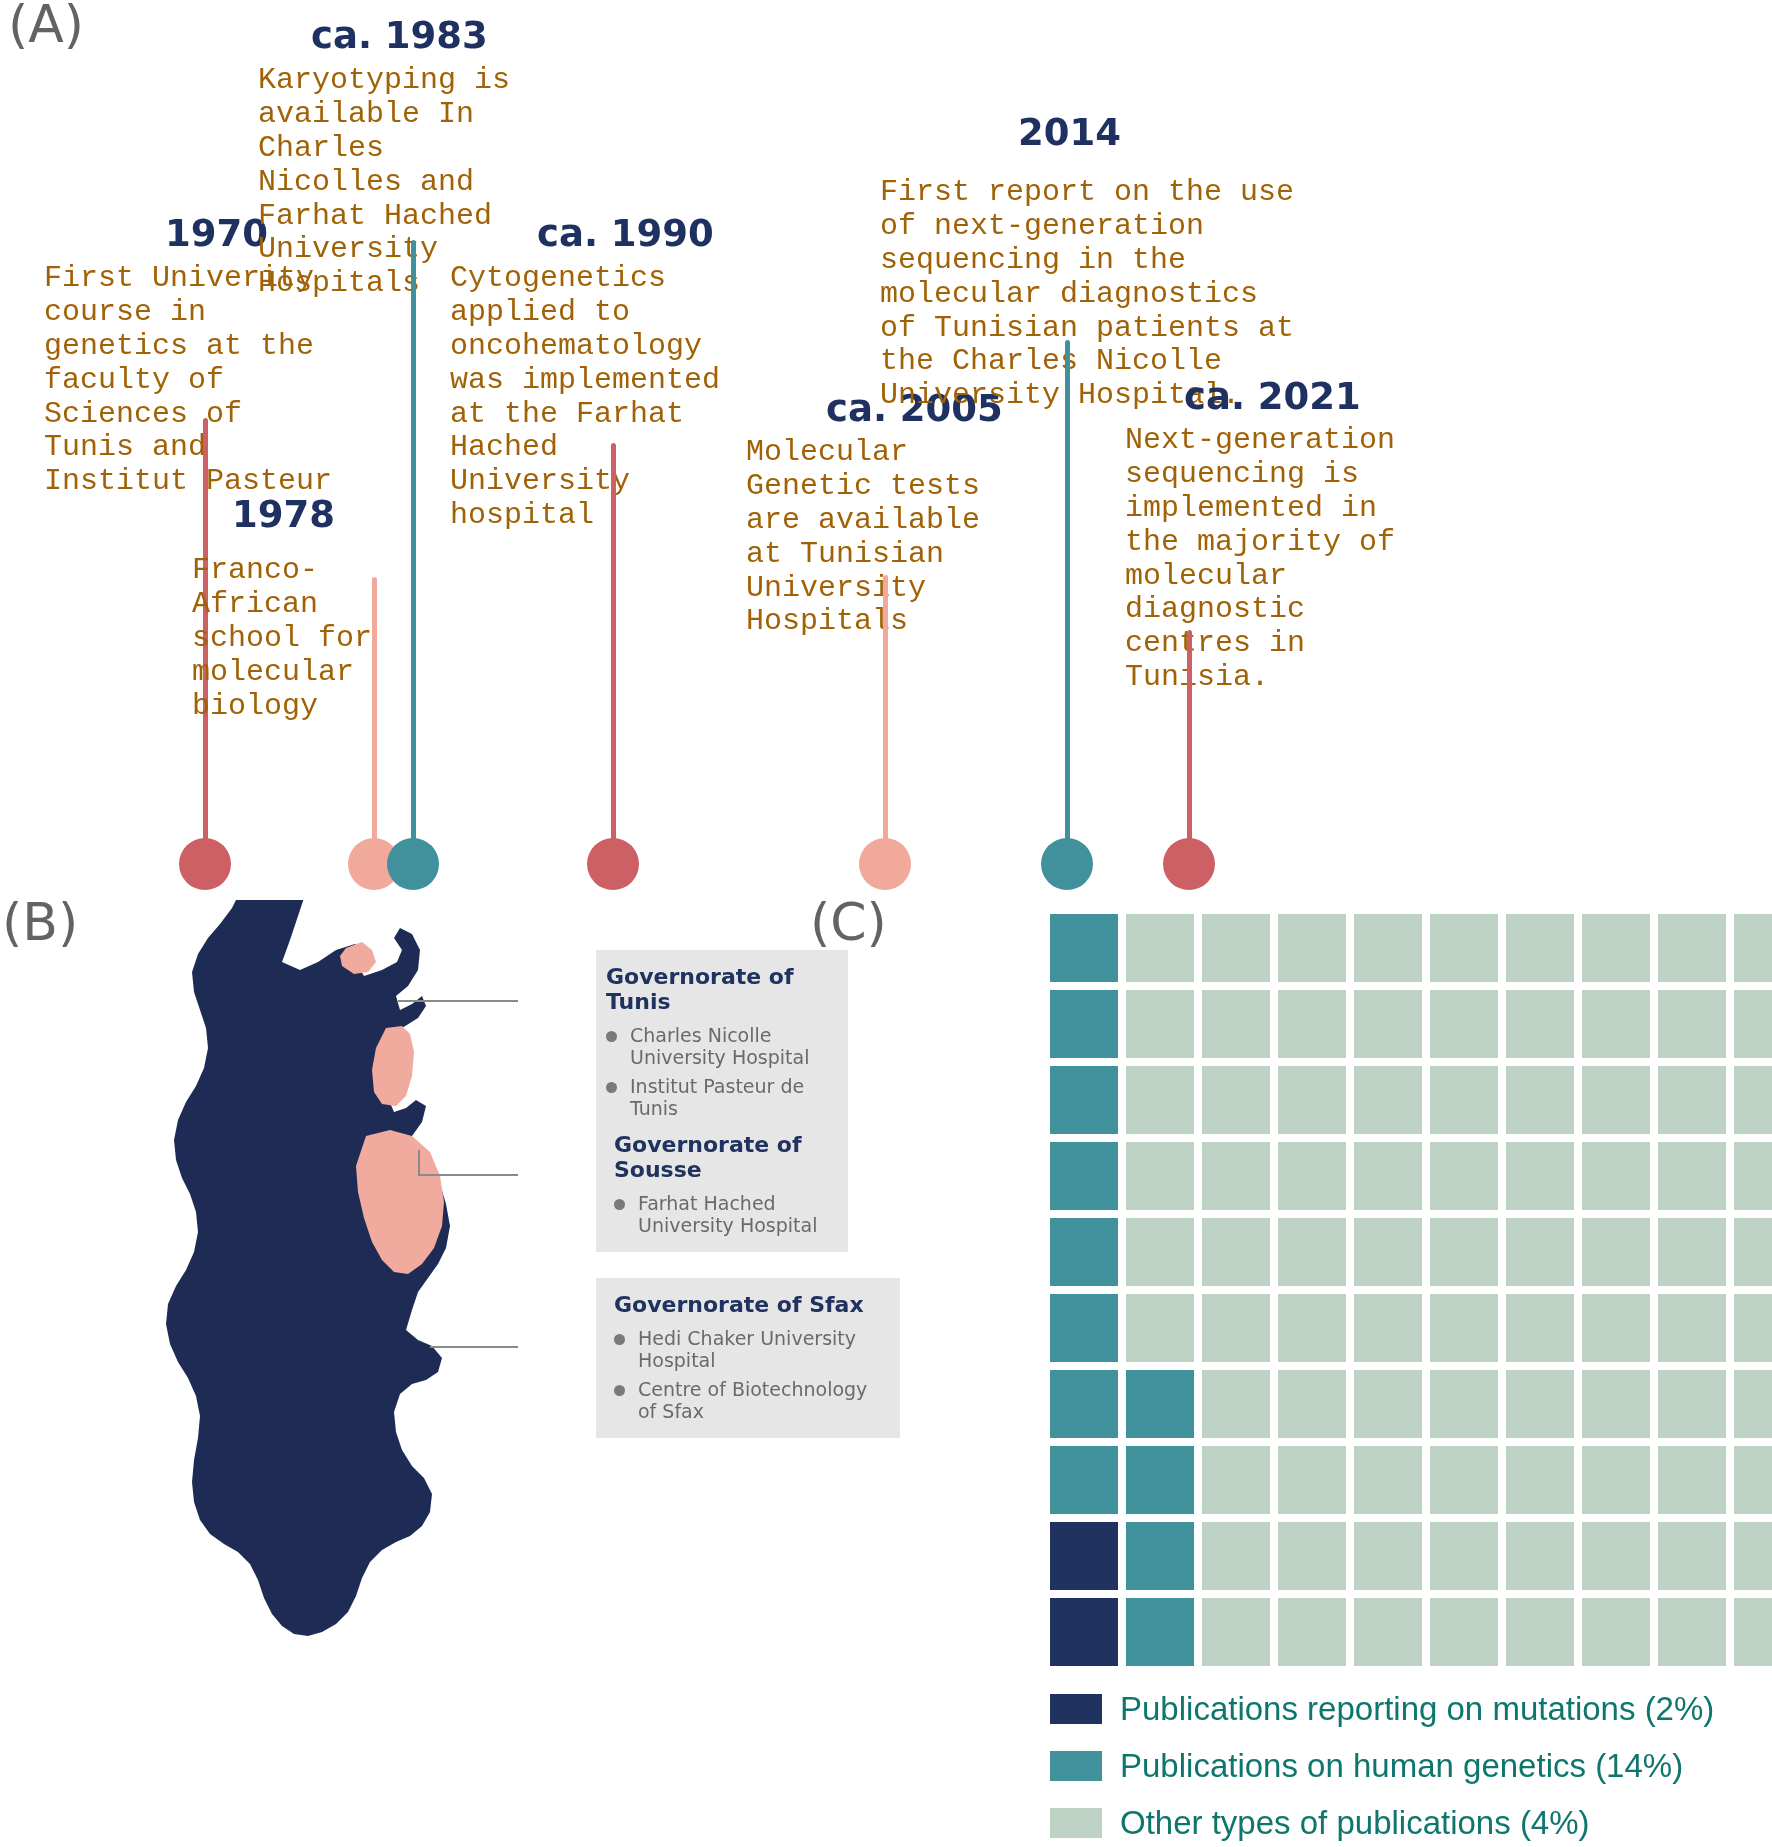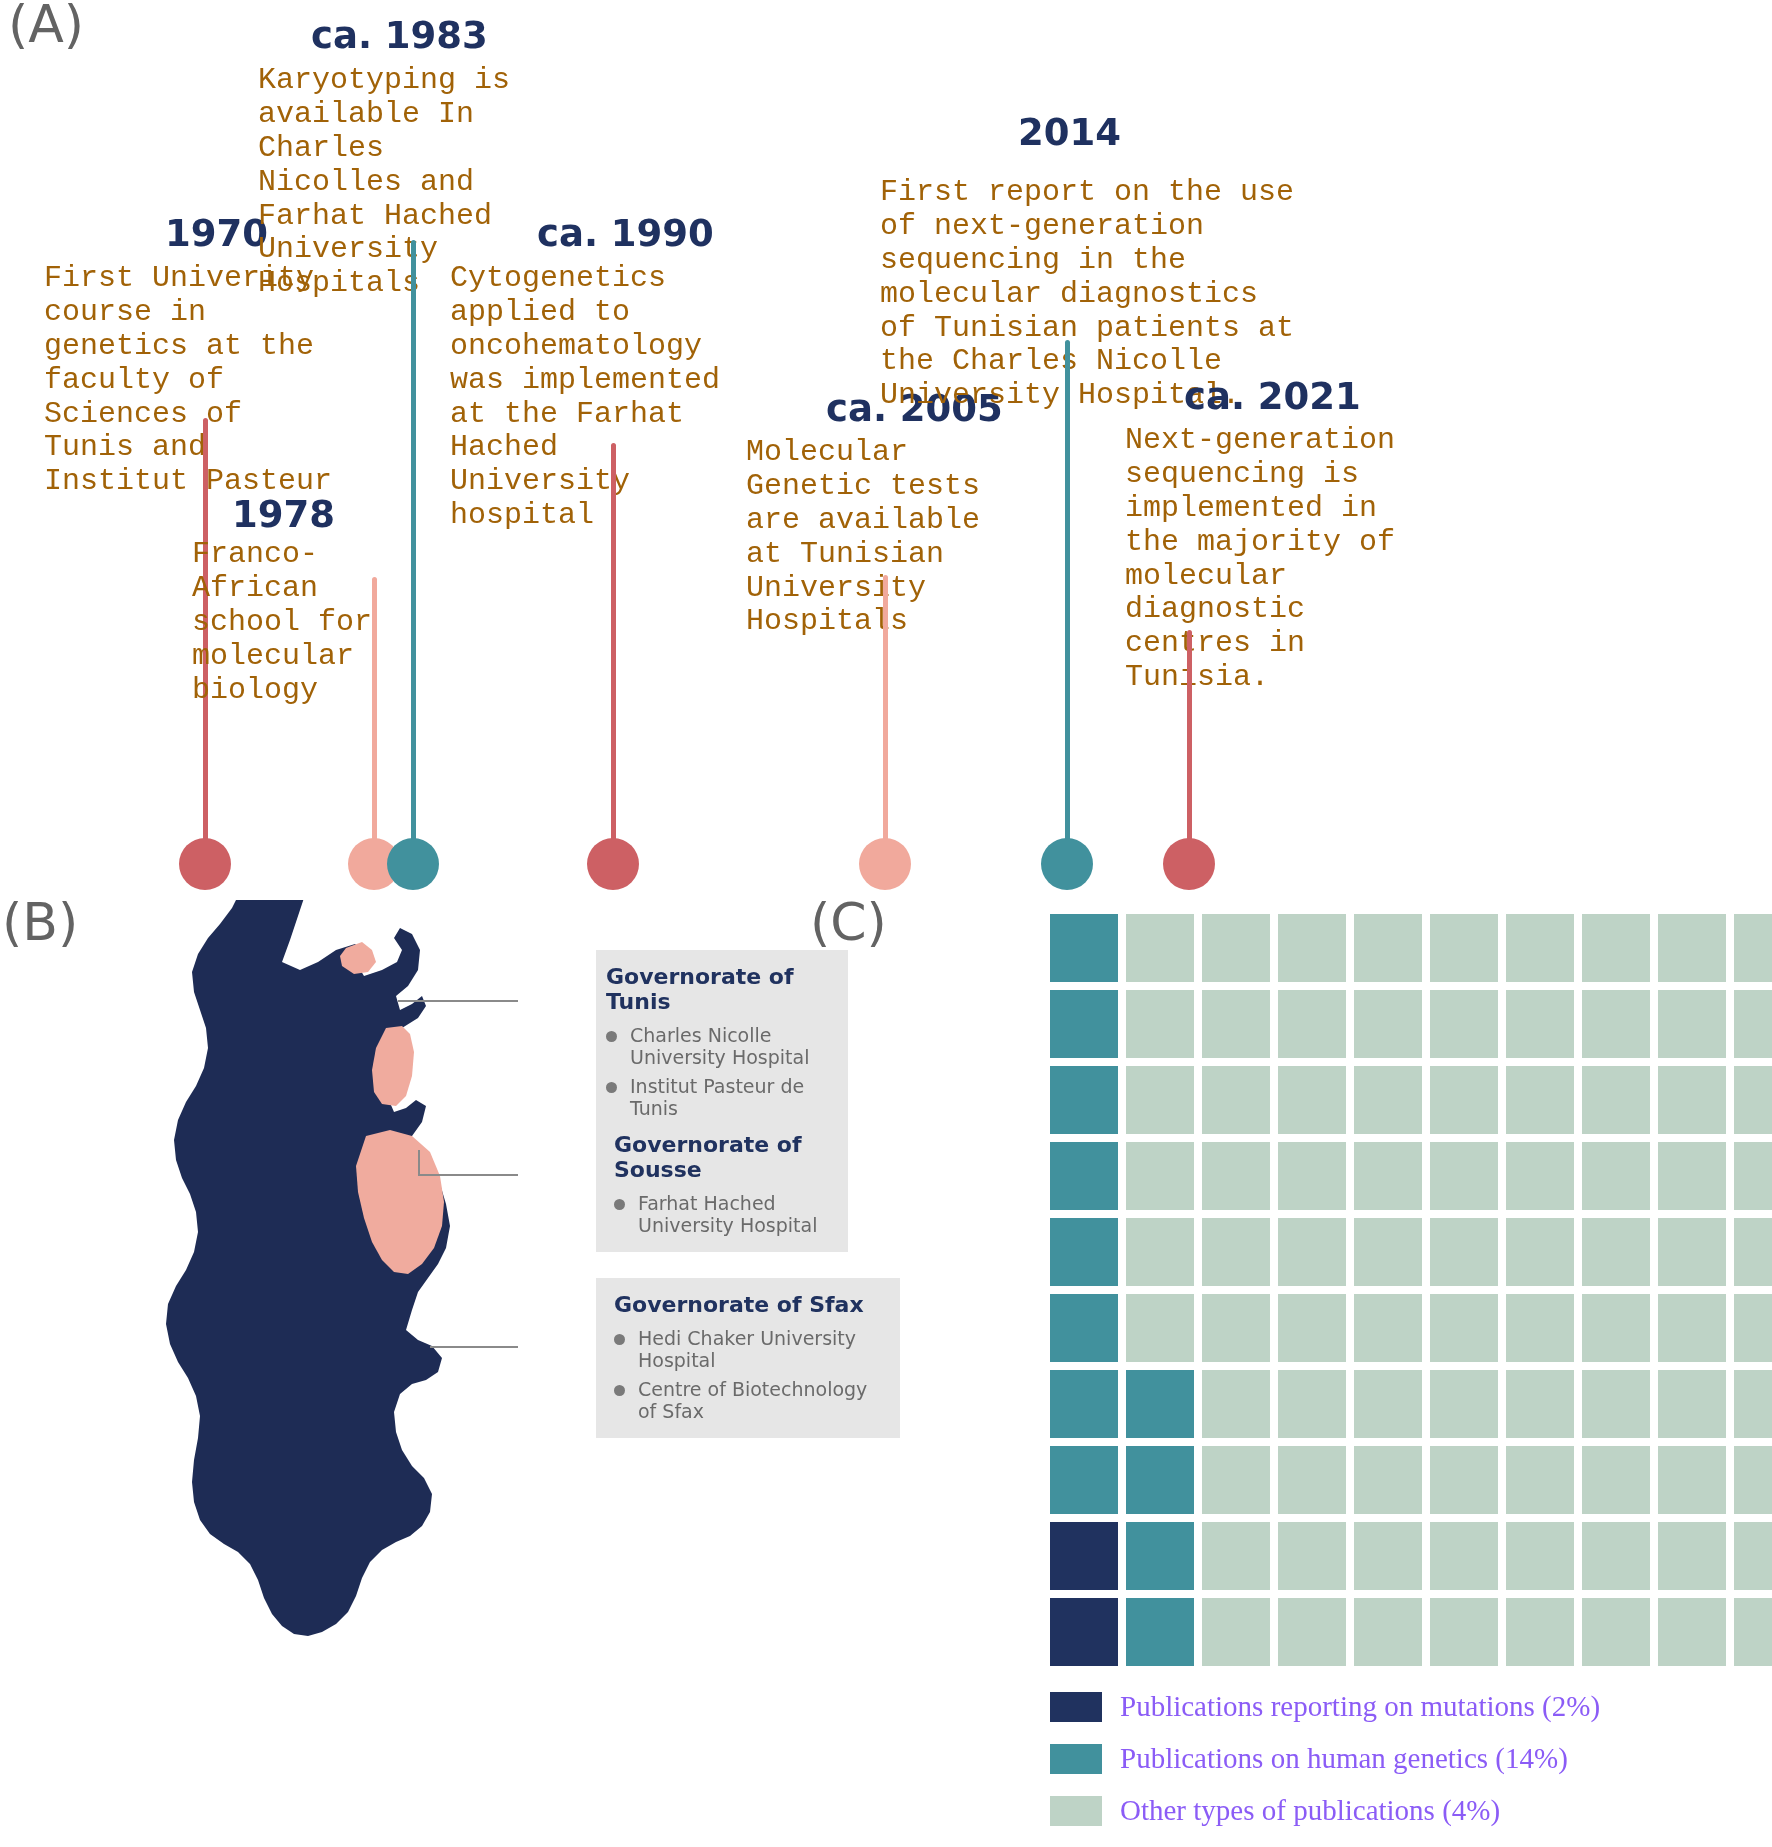--- a/index.html
+++ b/index.html
@@ -131,45 +131,45 @@
     display: flex;
     align-items: center;
     margin-bottom: 19px;
   }
   .legend-swatch {
     width: 52px; height: 30px;
     margin-right: 18px;
     flex: 0 0 auto;
   }
   .legend-label {
-    font-size: 29px;
-    color: #8b5cf6;
+    font-size: 33px;
+    color: #0f766e;
     white-space: nowrap;
-    font-family: Liberation Serif, serif;
+    font-family: Liberation Sans, sans-serif;
   }
 </style>
 </head>
 <body>
 
 <div id="page">
 
   <div id="panelA">
 
     <div class="panel-letter" style="left:8px; top:-6px;">(A)</div>
 
     <div class="tl-event">
       <div class="tl-year" style="left:165px; top:212px;">1970</div>
       <div class="tl-desc" style="left:44px; top:262px; width:300px;">First Univerity course in genetics at the faculty of Sciences of Tunis and Institut Pasteur</div>
       <div class="tl-stem" style="left:203px; top:418px; height:440px; background:#cd6064;"></div>
       <div class="tl-dot" style="left:179px; top:838px; background:#cd6064;"></div>
     </div>
 
     <div class="tl-event">
       <div class="tl-year" style="left:232px; top:493px;">1978</div>
-      <div class="tl-desc" style="left:192px; top:538px; width:200px;">Franco-African school for molecular biology</div>
+      <div class="tl-desc" style="left:192px; top:554px; width:200px;">Franco-African school for molecular biology</div>
       <div class="tl-stem" style="left:372px; top:577px; height:281px; background:#f1a99c;"></div>
       <div class="tl-dot" style="left:348px; top:838px; background:#f1a99c;"></div>
     </div>
 
     <div class="tl-event">
       <div class="tl-year" style="left:311px; top:14px;">ca. 1983</div>
       <div class="tl-desc" style="left:258px; top:64px; width:272px;">Karyotyping is available In Charles Nicolles and Farhat Hached University Hospitals</div>
       <div class="tl-stem" style="left:411px; top:240px; height:618px; background:#41919d;"></div>
       <div class="tl-dot" style="left:387px; top:838px; background:#41919d;"></div>
     </div>

